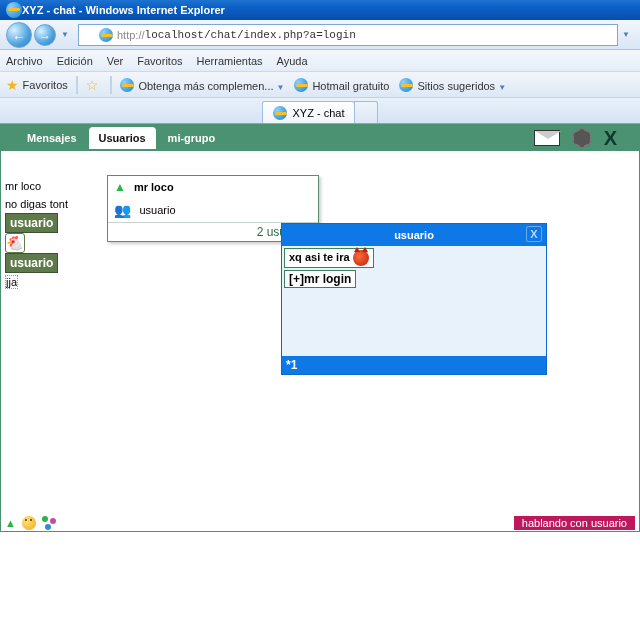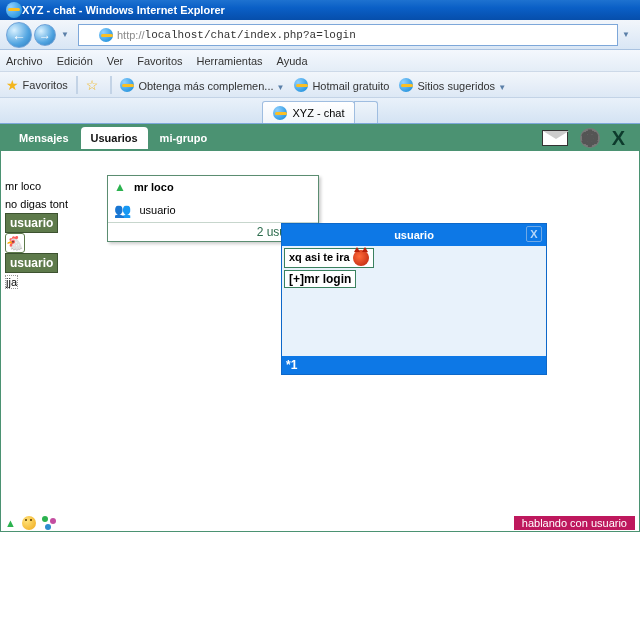--- a/index.html
+++ b/index.html
@@ -33,21 +33,21 @@
   .dd{color:#5a7fa8;font-size:8px;margin-left:3px;}
 
   
   .tabstrip{height:26px;background:linear-gradient(#e9f1fa,#d4e3f3);display:flex;align-items:flex-end;padding:0 4px;border-bottom:1px solid #7da7d9;justify-content:center;}
   .pagetab{height:22px;background:linear-gradient(#fff,#f1f5fa);border:1px solid #9fbde0;border-bottom:none;padding:0 10px;display:flex;align-items:center;border-radius:3px 3px 0 0;}
   .pagetab .ie-e{width:14px;height:14px;margin-right:6px;}
   .newtab{height:22px;width:24px;background:linear-gradient(#eef4fa,#dce8f5);border:1px solid #9fbde0;border-bottom:none;margin-left:-1px;border-radius:0 3px 0 0;}
 
   
   .app{position:relative;width:640px;background:#fff;}
-  .app-header{height:26px;background:#4b9272;display:flex;align-items:center;padding:0 8px;}
+  .app-header{height:26px;background:#4b9272;display:flex;align-items:center;padding:0 16px;}
   .chattab{height:22px;padding:0 10px;display:flex;align-items:center;color:#fff;font-weight:bold;margin-right:2px;border-radius:4px 4px 0 0;}
   .chattab.active{background:#fff;color:#111;}
   .app-header .spacer{flex:1;}
   .mail{width:26px;height:16px;border:1px solid #333;background:#fff;position:relative;margin-right:12px;}
   .mail::before{content:"";position:absolute;left:0;top:0;width:0;height:0;border-left:13px solid transparent;border-right:13px solid transparent;border-top:8px solid #ccc;}
   .gear{width:20px;height:20px;background:radial-gradient(circle,#777 30%,#555 31%,#555 55%,#777 56%);border-radius:50%;position:relative;margin-right:12px;}
   .gear::before{content:"✱";position:absolute;left:0;top:-3px;width:20px;text-align:center;color:#555;font-size:24px;}
   .bigX{font-size:20px;font-weight:bold;color:#0d3a2c;margin-right:6px;}
 
   

